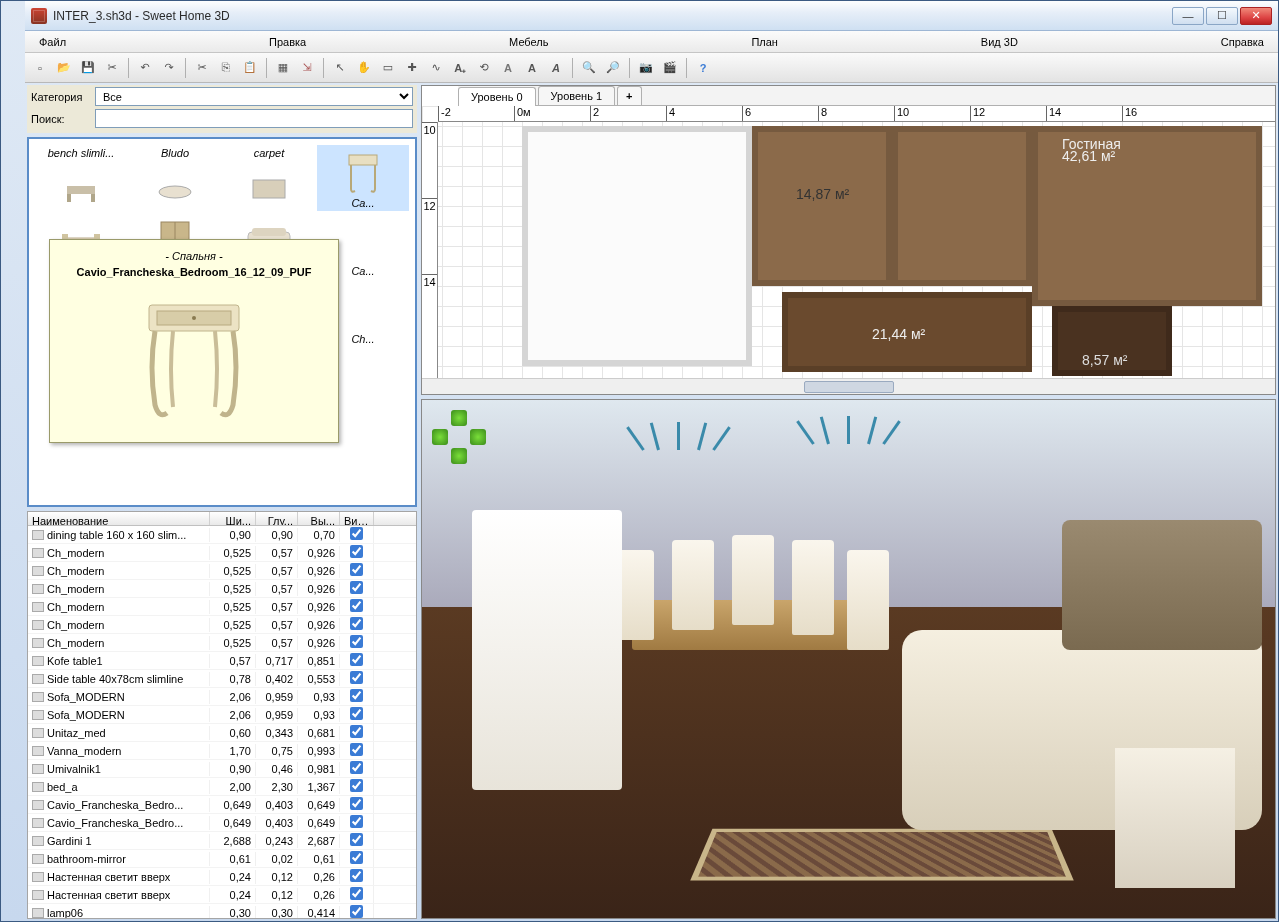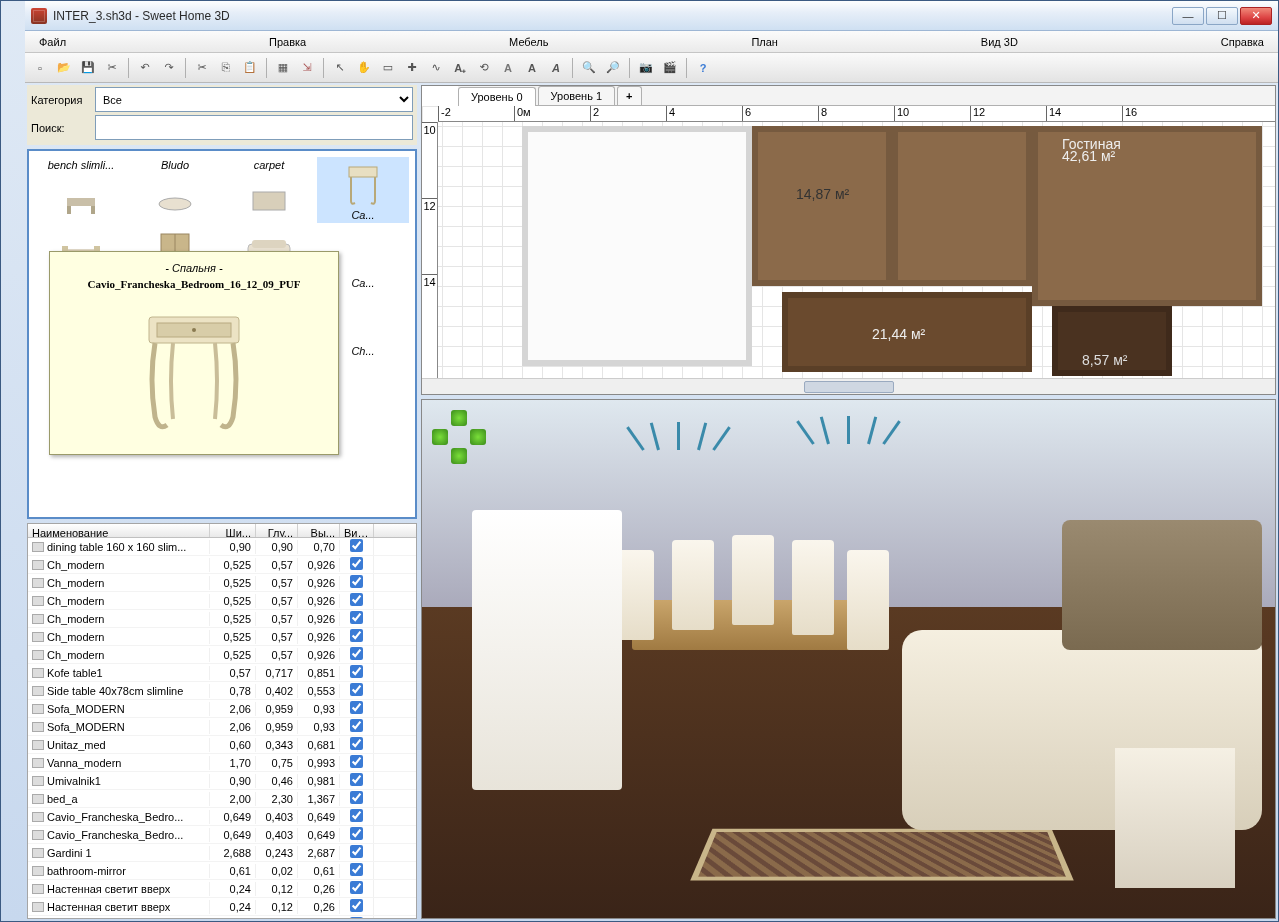--- a/index.html
+++ b/index.html
@@ -15,30 +15,30 @@
 .menubar { height: 22px; background: linear-gradient(#fbfbfb,#eaeaea); display: flex; align-items: center; padding: 0 6px; border-bottom: 1px solid #c5c5c5; justify-content: space-between;}
 .menubar .mitem { padding: 3px 8px; cursor: pointer; }
 .toolbar { height: 30px; background: linear-gradient(#fafafa,#e3e3e3); border-bottom: 1px solid #b8b8b8; display: flex; align-items: center; padding: 0 4px; gap: 2px;}
 .tbtn { width: 22px; height: 22px; display:flex;align-items:center;justify-content:center;border:1px solid transparent; border-radius:2px; cursor:pointer; color:#555;}
 .tsep { width:1px; height:20px; background:#b0b0b0; margin:0 3px;}
 .content { flex: 1; display: flex; padding: 2px; gap: 4px; min-height:0;}
 .leftpane { width: 390px; display: flex; flex-direction: column; gap: 4px; min-height:0;}
 .catalog-ctrl { background:#ece9d8; padding:2px 4px; }
 .catalog-ctrl .row { display:flex; align-items:center; gap:4px; margin-bottom:3px;}
 .catalog-ctrl label{ min-width:60px;}
-.catalog-ctrl select, .catalog-ctrl input { flex:1; border:1px solid #7f9db9; height:25px; background:#fff; padding:0 3px;}
+.catalog-ctrl select, .catalog-ctrl input { flex:1; border:1px solid #7f9db9; height:19px; background:#fff; padding:0 3px;}
 .catalog { flex: 0 0 370px; border: 2px solid #5a8cc8; background: #fff; position: relative; overflow:hidden;}
 .catalog-grid { display: grid; grid-template-columns: repeat(4, 1fr); gap: 2px; padding: 6px;}
 .cat-item { text-align: center; cursor: pointer; padding:2px;}
 .cat-item .thumb { height: 50px; display:flex;align-items:center;justify-content:center;}
 .cat-item .label { font-style: italic; font-size:11px; overflow:hidden; text-overflow:ellipsis; white-space:nowrap;}
 .cat-item.sel { background:#cce4ff; }
 .tooltip { position:absolute; left:20px; top:100px; width:290px; background:#ffffe1; border:1px solid #9a9a6a; padding:10px; box-shadow:2px 2px 4px rgba(0,0,0,.3); text-align:center; z-index:10;}
 .tooltip .t-cat { font-style:italic; }
-.tooltip .t-name { font-weight:bold; margin:4px 0;font-family:Liberation Serif, serif;}
+.tooltip .t-name { font-weight:bold; margin:4px 0;}
 .tooltip .t-img { height:150px; display:flex;align-items:center;justify-content:center;}
 .furnlist { flex:1; border:1px solid #a5a5a5; background:#fff; display:flex; flex-direction:column; min-height:0;}
 .fl-head { display:flex; background:linear-gradient(#fff,#e9e9e9); border-bottom:1px solid #c0c0c0; height:14px;}
 .fl-head .col { border-right:1px solid #d0d0d0; padding:3px 4px; overflow:hidden; text-overflow:ellipsis; white-space:nowrap;}
 .fl-body { flex:1; overflow-y:scroll;}
 .fl-row { display:flex; height:18px; align-items:center; border-bottom:1px solid #f3f3f3;}
 .fl-row .cell { padding:1px 4px; border-right:1px solid #f0f0f0; overflow:hidden;text-overflow:ellipsis;white-space:nowrap;}
 .fl-row .name-cell {display:flex;align-items:center;gap:3px;}
 .fl-row .icon-sq{width:12px;height:10px;background:#ddd;border:1px solid #aaa;flex-shrink:0;}
 .fl-row input[type=checkbox]{accent-color:#3a7bd5;}

